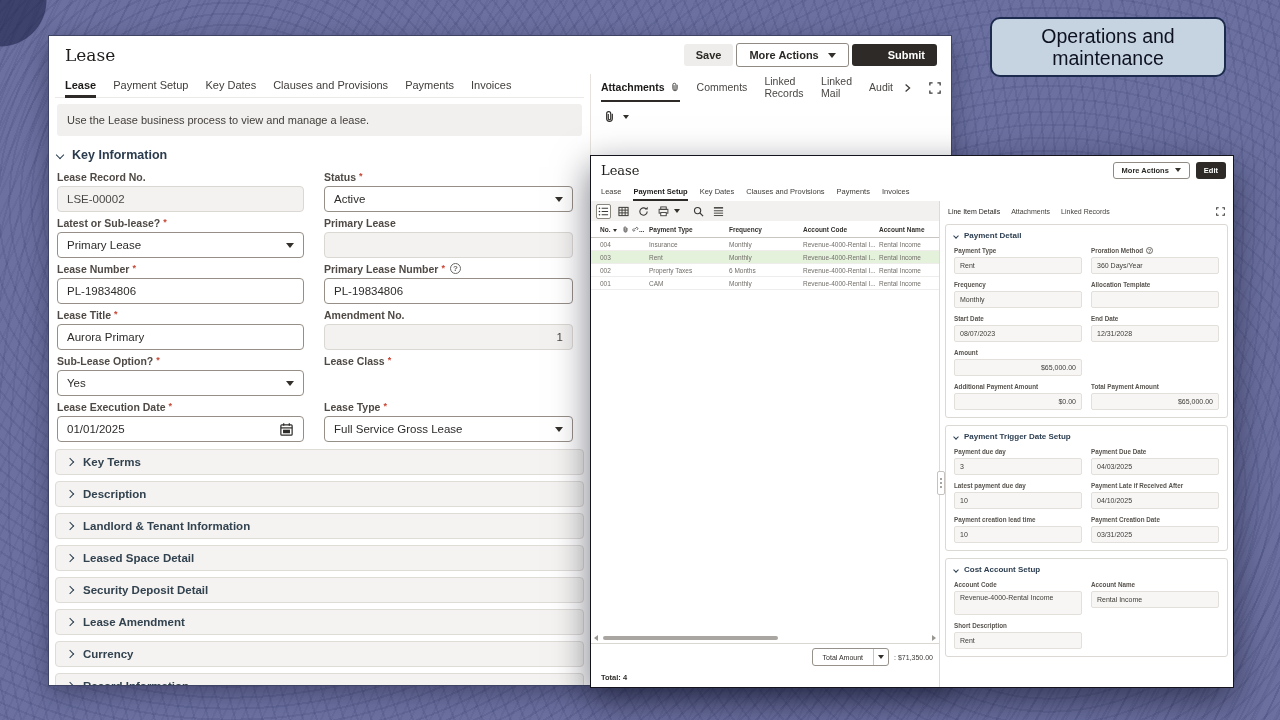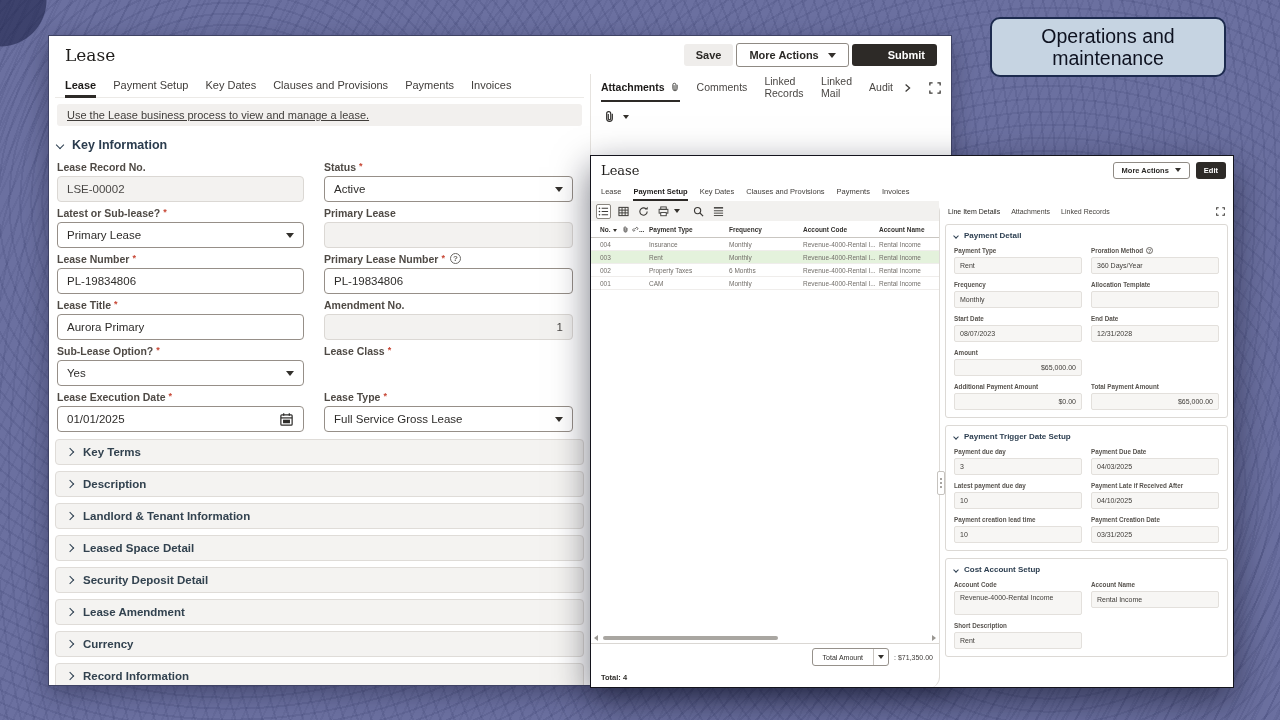--- a/index.html
+++ b/index.html
@@ -40,22 +40,22 @@
   .btn.dark { background:#2d2a27; color:#fff;padding-left:36px; }
 
   .mw-body { display:flex; height:613px; }
   .mw-left { width:542px; border-right:1px solid #e6e3df; padding:0 6px; }
   .mw-right { flex:1; }
 
   .tabs-row { display:flex; gap:17px; height:24px; align-items:stretch; padding:0 10px; border-bottom:1px solid #eceae7; }
   .tab { font-size:11px; color:#403d3a; display:flex; align-items:center; border-bottom:3px solid transparent; margin-bottom:-1px; }
   .tab.active { font-weight:700; color:#1d1b19; border-bottom-color:#2d2a27; }
 
-  .banner { margin:6px 2px 0; background:#f2f0ee; border-radius:3px; height:22px; display:flex; align-items:center;
-            padding:0 10px; font-size:11px; color:#403d3a;text-decoration:underline; }
+  .banner { margin:6px 2px 0; background:#f2f0ee; border-radius:3px; height:32px; display:flex; align-items:center;
+            padding:0 10px; font-size:11px; color:#403d3a; }
 
   .sec-open { display:flex; align-items:center; gap:9px; padding:12px 2px 8px; font-size:12.5px; font-weight:700; color:#2b3c4e; }
   .form-grid { display:grid; grid-template-columns:247px 249px; column-gap:20px; row-gap:4px; padding:0 2px; }
   .flabel { font-size:10.5px; font-weight:700; color:#4f4a45; height:13px; margin-bottom:3px; display:flex; align-items:center; }
   .ctl { height:26px; border:1px solid #968f88; border-radius:4px; background:#fff; display:flex; align-items:center;
          padding:0 9px; font-size:11.5px; color:#2e2c2a; }
   .ctl.readonly { background:#f3f2f0; border-color:#dbd8d4; color:#4a4846; }
   .ctl .grow { flex:1; }
   .ctl .right { margin-left:auto; }
 
@@ -74,21 +74,21 @@
   .pw-header { height:28px; display:flex; align-items:center; padding:0 7px 0 10px; }
   .pw-title { font-size:13px; color:#1f1d1b; }
   .pw-actions { margin-left:auto; display:flex; gap:6px; align-items:center; }
   .pbtn { font-size:7.5px; font-weight:700; height:17px; padding:0 8px; border-radius:3px; display:flex; align-items:center; gap:6px; color:#2b2926; }
   .pbtn.outline { border:1px solid #8f8a84; background:#fff; }
   .pbtn.dark { background:#2d2a27; color:#fff; }
   .pw-tabs { display:flex; gap:12px; height:17px; align-items:stretch; padding:0 10px; }
   .ptab { font-size:7.5px; color:#403d3a; display:flex; align-items:center; border-bottom:2px solid transparent; }
   .ptab.active { font-weight:700; color:#1d1b19; border-bottom-color:#2d2a27; }
   .pw-body { display:flex; height:487px; }
-  .pw-left { width:349px; display:flex; flex-direction:column; border-right:1px solid #dedbd7;border-radius:11px; }
+  .pw-left { width:349px; display:flex; flex-direction:column; border-right:1px solid #dedbd7; }
   .pw-right { flex:1; display:flex; flex-direction:column; }
 
   .ptoolbar { height:20px; background:#f2f1ef; display:flex; align-items:center; gap:5px; padding:0 5px; }
   .tool { width:15px; height:15px; display:flex; align-items:center; justify-content:center; }
   .tool.sel { border:1px solid #8a8680; background:#fff; border-radius:2px; }
 
   .tbl-head { display:flex; align-items:center; height:17px; border-bottom:1px solid #c9c6c1; font-size:6.5px; font-weight:700; color:#33312e; }
   .trow { display:flex; align-items:center; height:13px; border-bottom:1px solid #efedeb; font-size:6.5px; color:#726e69; }
   .trow.selected { background:#e4f2dc; }
   .c-no { width:28px; padding-left:9px; }

